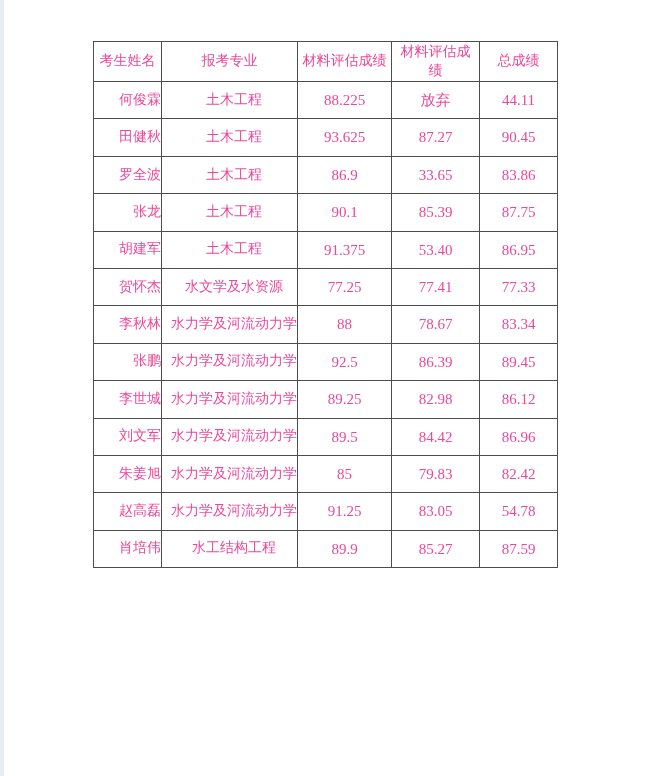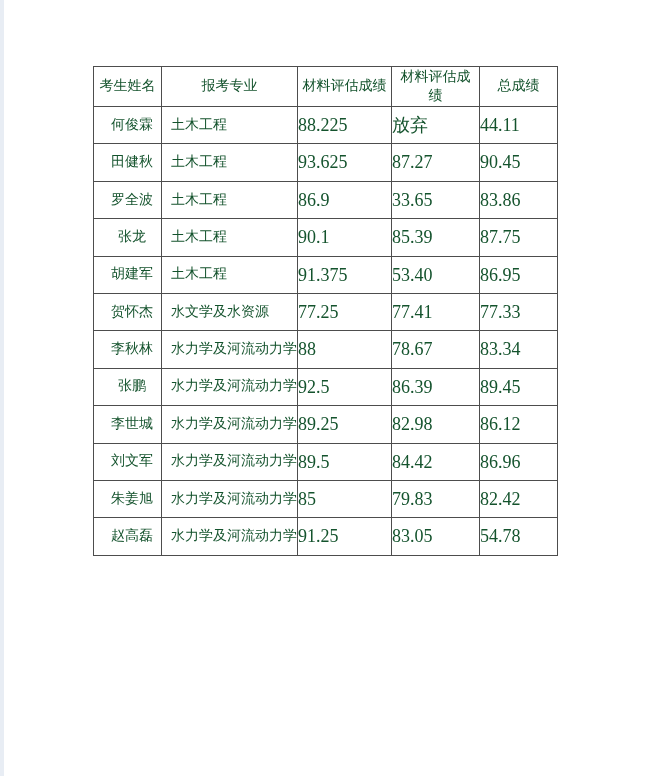--- a/index.html
+++ b/index.html
@@ -19,50 +19,50 @@
   .left-edge {
     position: absolute;
     left: 0; top: 0;
     width: 4px;
     height: 776px;
     background: #e8edf4;
   }
   table.scores {
     position: absolute;
     left: 93px;
-    top: 66px;
+    top: 41px;
     width: 464px;
     border-collapse: collapse;
     table-layout: fixed;
     font-size: 14px;
-    color: #14532d;
+    color: #ec4899;
     font-family: Liberation Serif, serif;
   }
   table.scores th,
   table.scores td {
     border: 1px solid #4d4d4d;
     font-weight: normal;
     line-height: 1.35;
     overflow: hidden;
   }
   table.scores th {
     height: 40px;
     text-align: center;
     vertical-align: middle;
     padding: 0 4px;
   }
   table.scores td {
     height: 37.4px;
     vertical-align: middle;
   }
-  td.cell-name  { text-align: center; padding-left: 9px; }
-  td.cell-major { text-align: left; padding-left: 9px; }
+  td.cell-name  { text-align: right; padding-left: 9px; }
+  td.cell-major { text-align: center; padding-left: 9px; }
   td.cell-material,
   td.cell-retest,
-  td.cell-total { text-align: left; font-size: 18px; }
+  td.cell-total { text-align: center; font-size: 15px; }
   col.c-name     { width: 68px; }
   col.c-major    { width: 136px; }
   col.c-material { width: 94px; }
   col.c-retest   { width: 88px; }
   col.c-total    { width: 78px; }
 </style>
 </head>
 <body>
 
 <div class="page">
@@ -178,16 +178,23 @@
     </tr>
 
     <tr>
       <td class="cell-name">赵高磊</td>
       <td class="cell-major">水力学及河流动力学</td>
       <td class="cell-material">91.25</td>
       <td class="cell-retest">83.05</td>
       <td class="cell-total">54.78</td>
     </tr>
 
+    <tr>
+      <td class="cell-name">肖培伟</td>
+      <td class="cell-major">水工结构工程</td>
+      <td class="cell-material">89.9</td>
+      <td class="cell-retest">85.27</td>
+      <td class="cell-total">87.59</td>
+    </tr>
   </tbody>
   </table>
 
 </div>
 
 </body></html>

